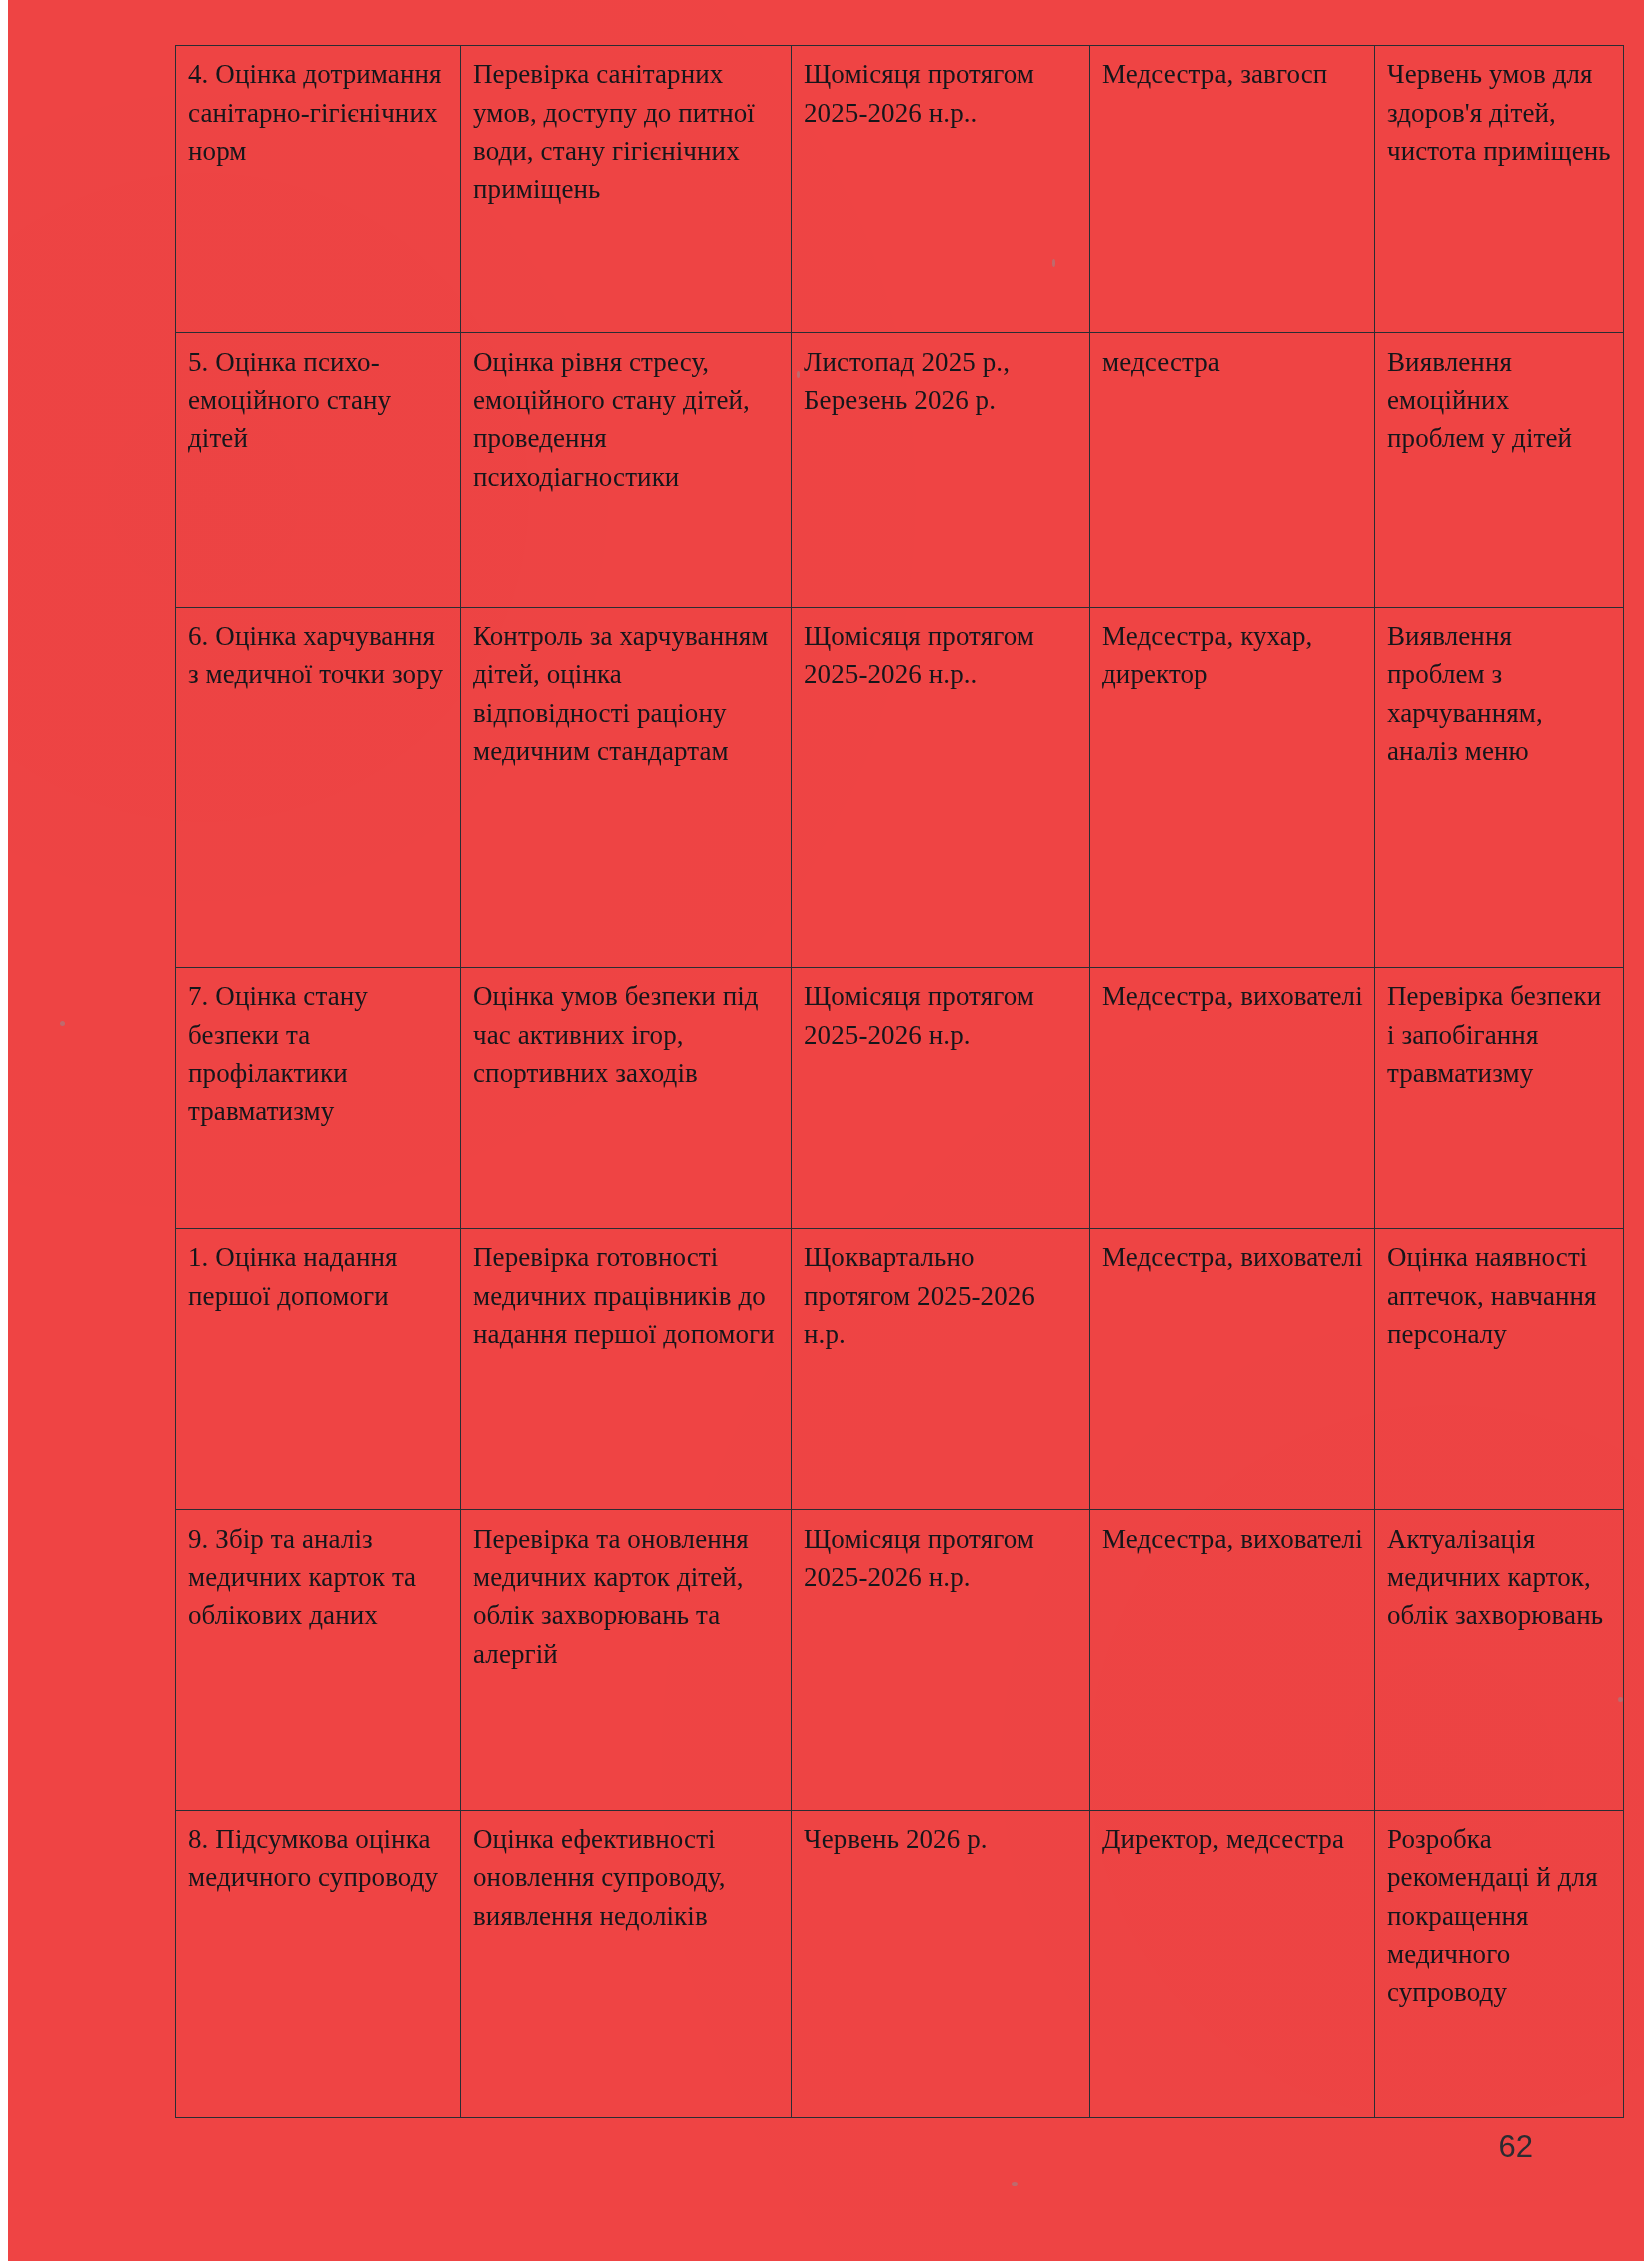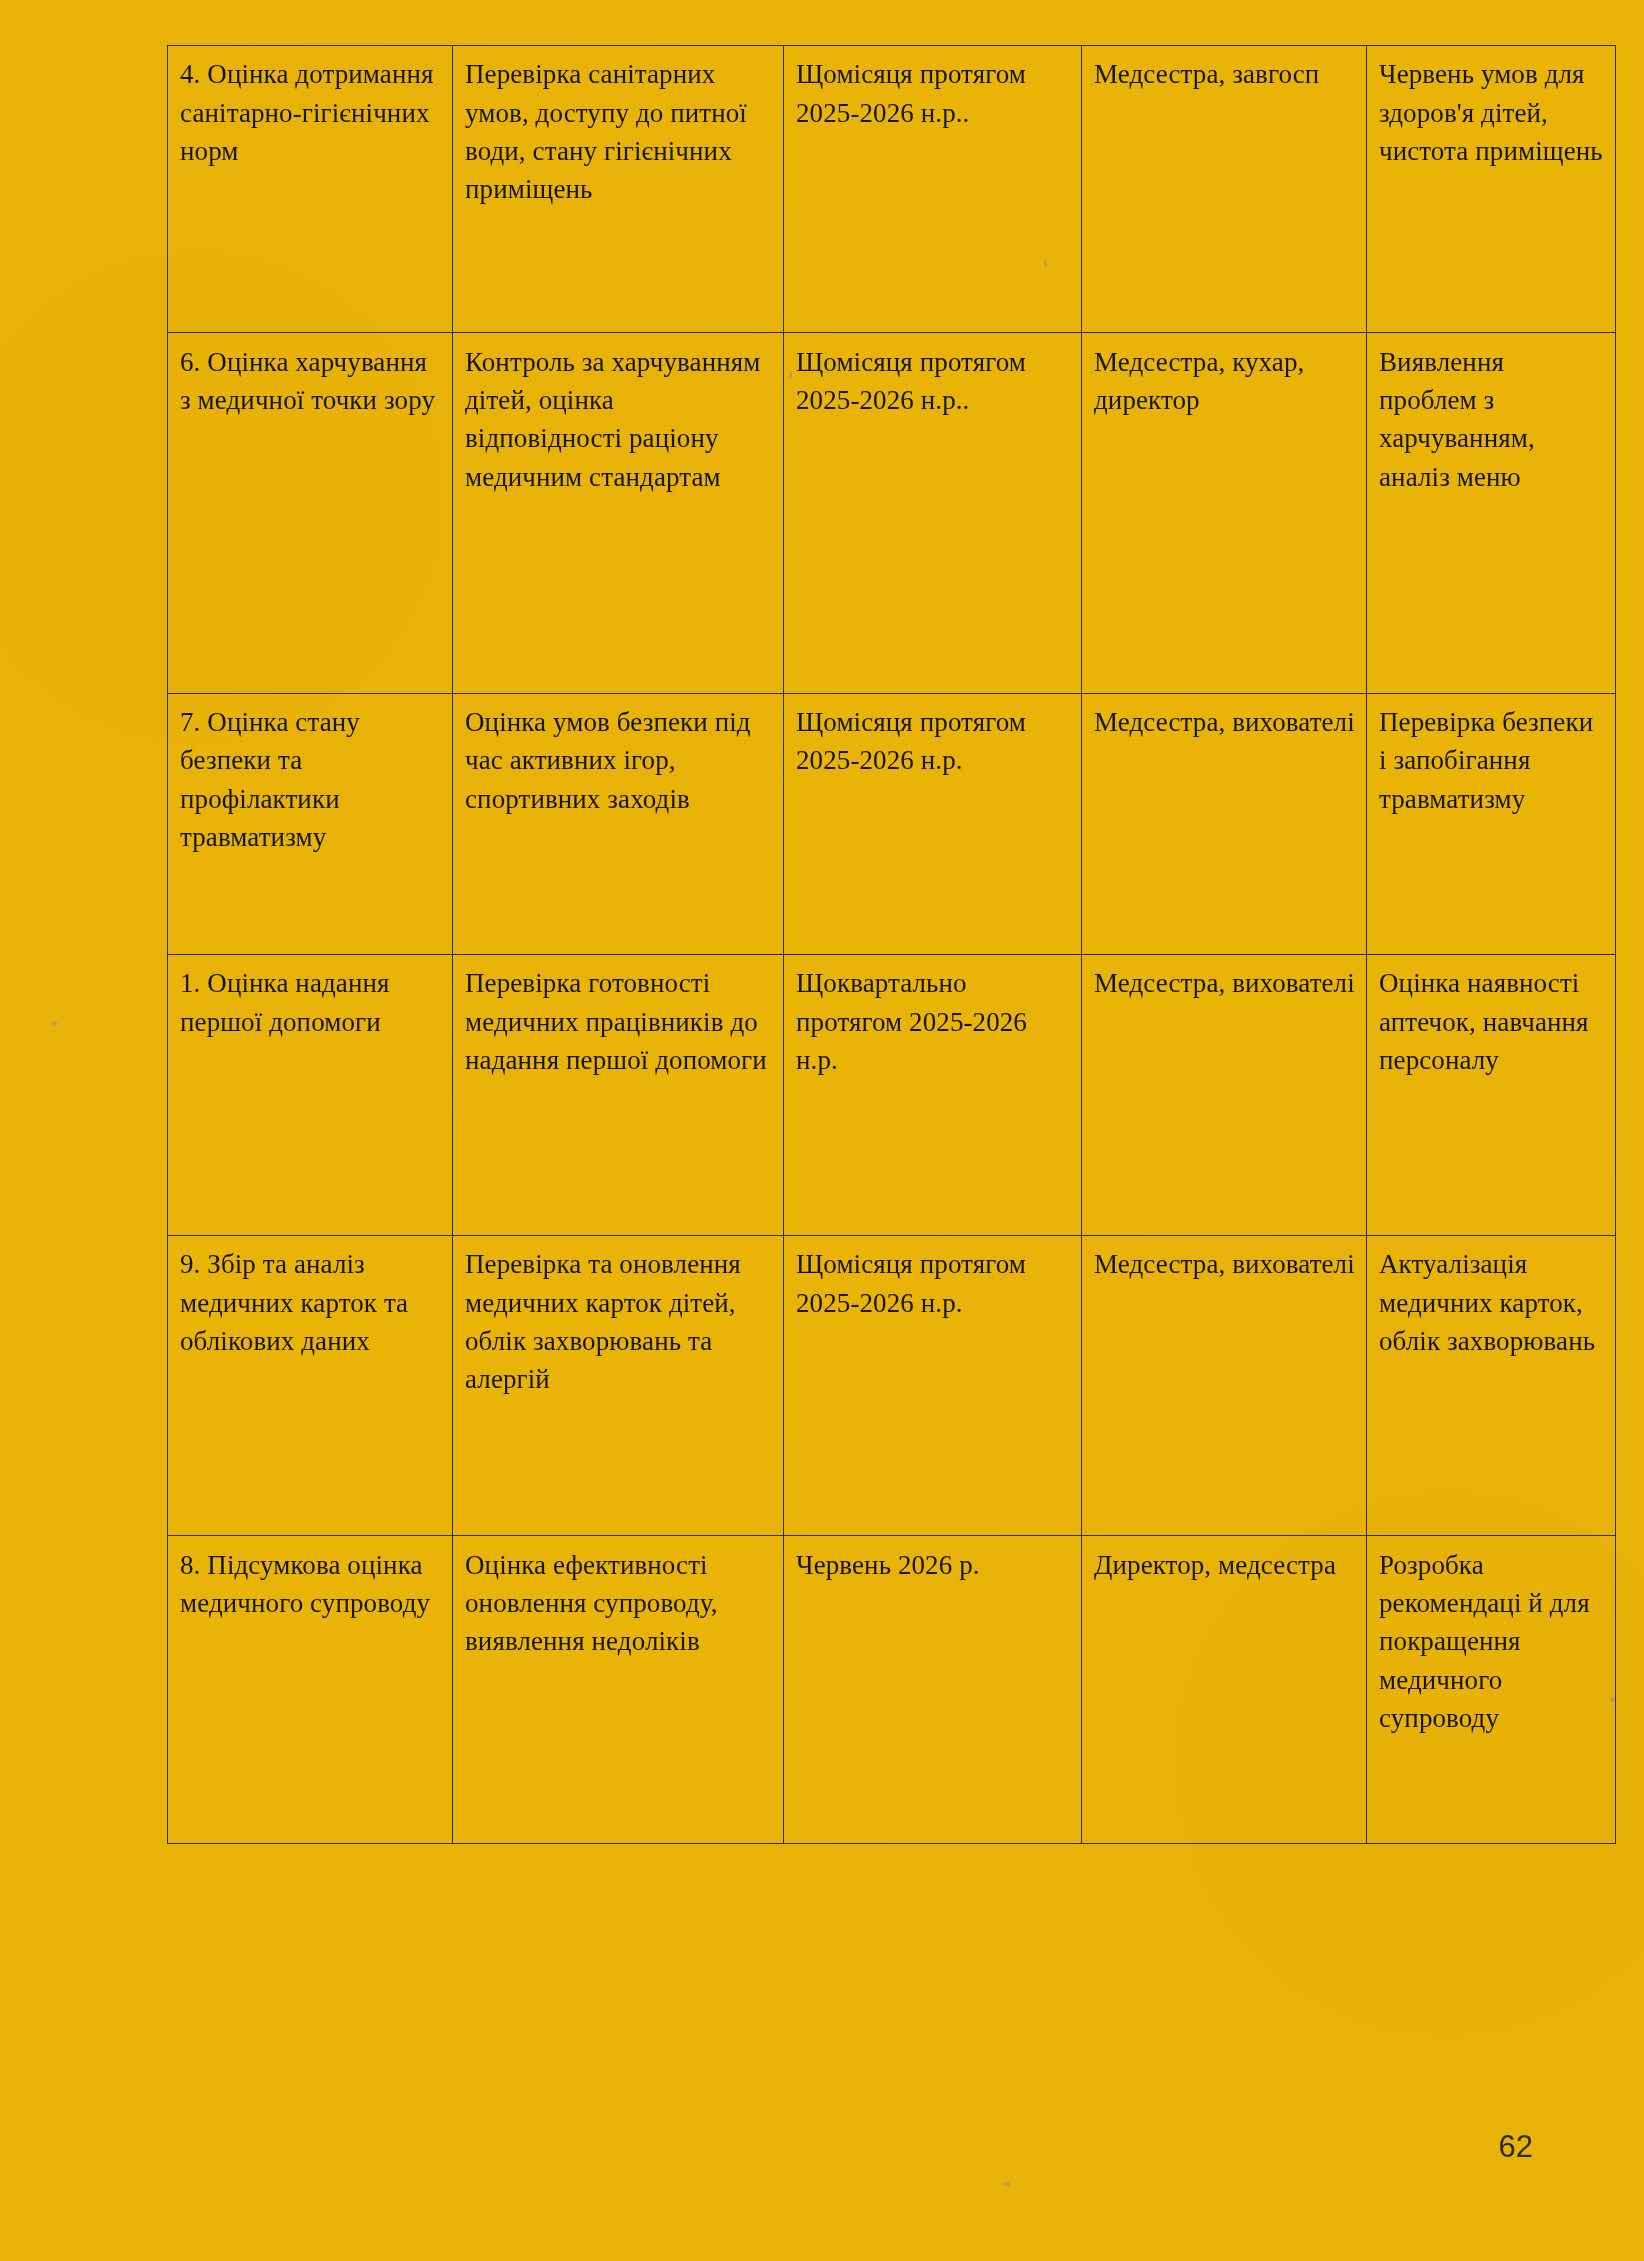--- a/index.html
+++ b/index.html
@@ -14,21 +14,22 @@
     position: relative;
     font-family: "Liberation Serif", "DejaVu Serif", serif;
     color: #15161a;
     overflow: hidden;
   }
 
   
   .page {
     position: absolute;
     inset: 0;
-    background: #eab308;
+    background: #ef4444;
+    margin-left: 8px;
   }
 
   .scan-noise {
     position: absolute;
     inset: 0;
     pointer-events: none;
     background:
       radial-gradient(circle at 12% 22%, rgba(0,0,0,0.012), rgba(0,0,0,0) 38%),
       radial-gradient(circle at 88% 78%, rgba(0,0,0,0.010), rgba(0,0,0,0) 42%);
   }
@@ -126,20 +127,27 @@
           <col class="c5">
       </colgroup>
       <tbody>
         <tr class="r4">
           <td>4. Оцінка дотримання санітарно-гігієнічних норм</td>
           <td>Перевірка санітарних умов, доступу до питної води, стану гігієнічних приміщень</td>
           <td>Щомісяця протягом 2025-2026 н.р..</td>
           <td>Медсестра, завгосп</td>
           <td>Червень умов для здоров'я дітей, чистота приміщень</td>
         </tr>
+        <tr class="r5">
+          <td>5. Оцінка психо-емоційного стану дітей</td>
+          <td>Оцінка рівня стресу, емоційного стану дітей, проведення психодіагностики</td>
+          <td>Листопад 2025 р., Березень 2026 р.</td>
+          <td>медсестра</td>
+          <td>Виявлення емоційних проблем у дітей</td>
+        </tr>
         <tr class="r6">
           <td>6. Оцінка харчування з медичної точки зору</td>
           <td>Контроль за харчуванням дітей, оцінка відповідності раціону медичним стандартам</td>
           <td>Щомісяця протягом 2025-2026 н.р..</td>
           <td>Медсестра, кухар, директор</td>
           <td>Виявлення проблем з харчуванням, аналіз меню</td>
         </tr>
         <tr class="r7">
           <td>7. Оцінка стану безпеки та профілактики травматизму</td>
           <td>Оцінка умов безпеки під час активних ігор, спортивних заходів</td>

